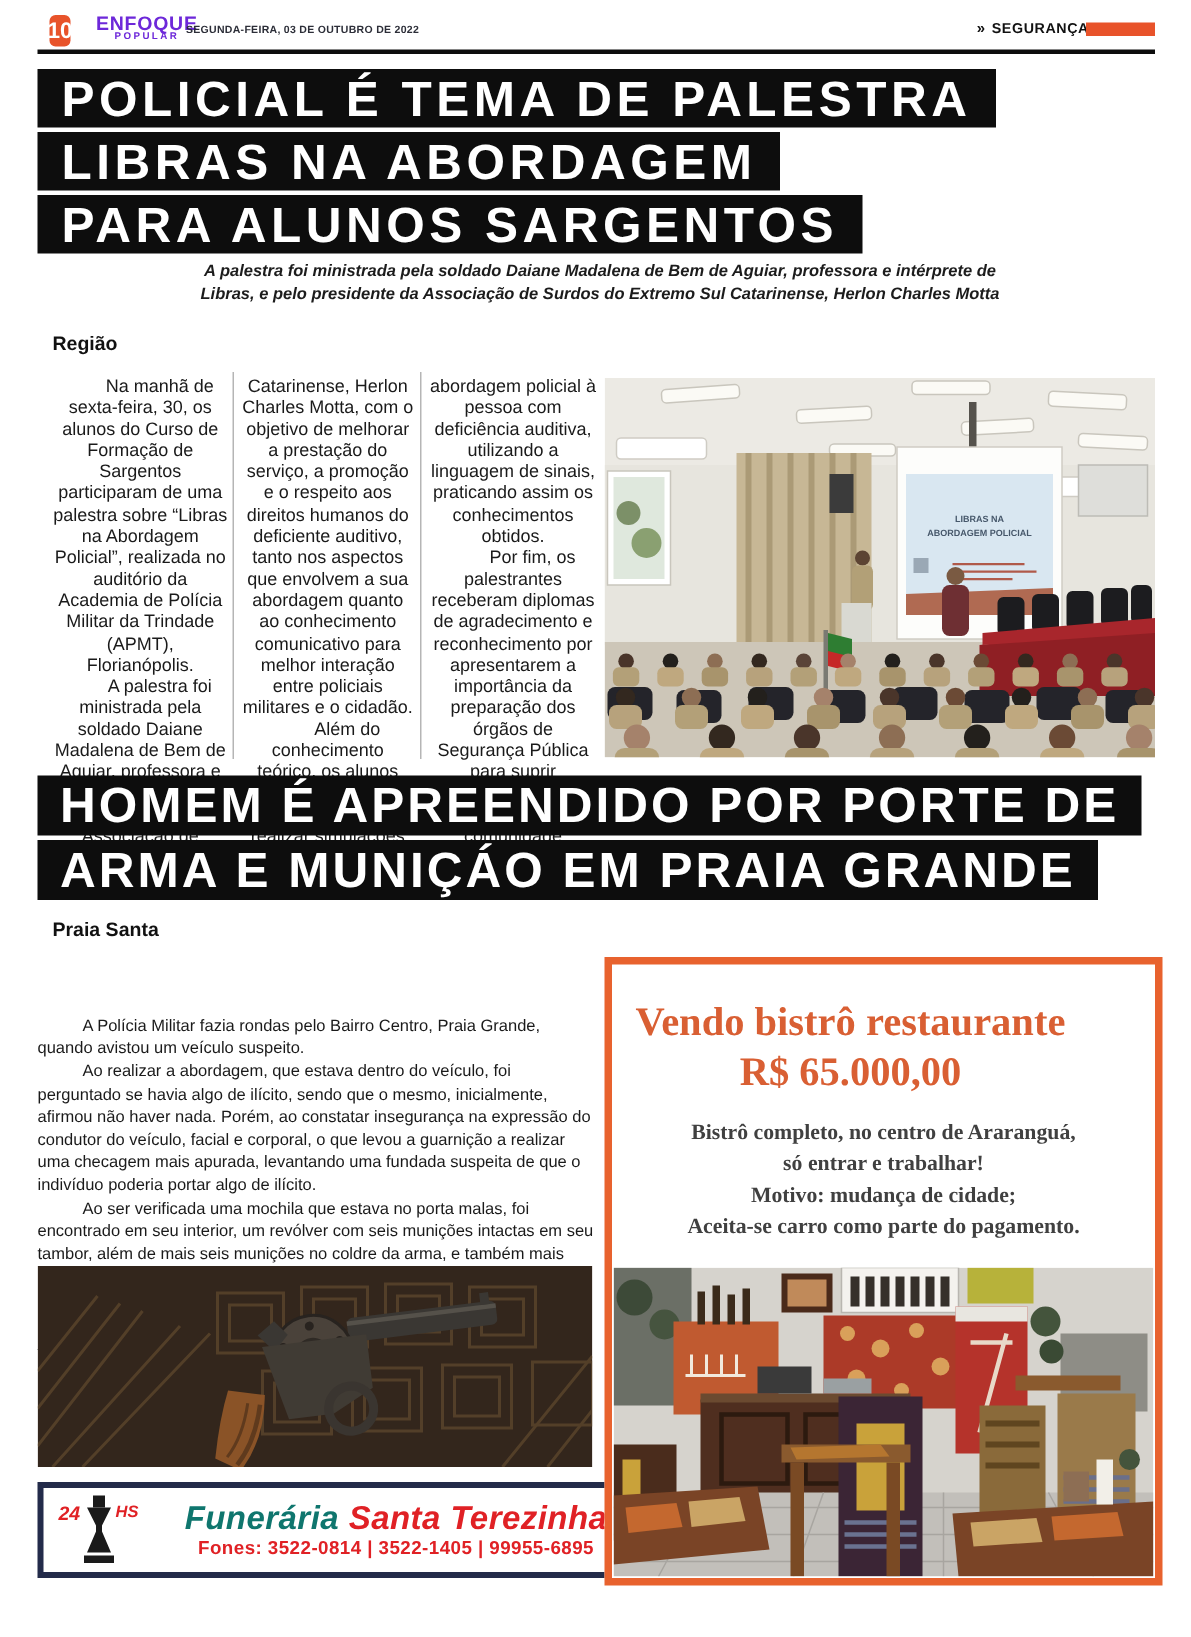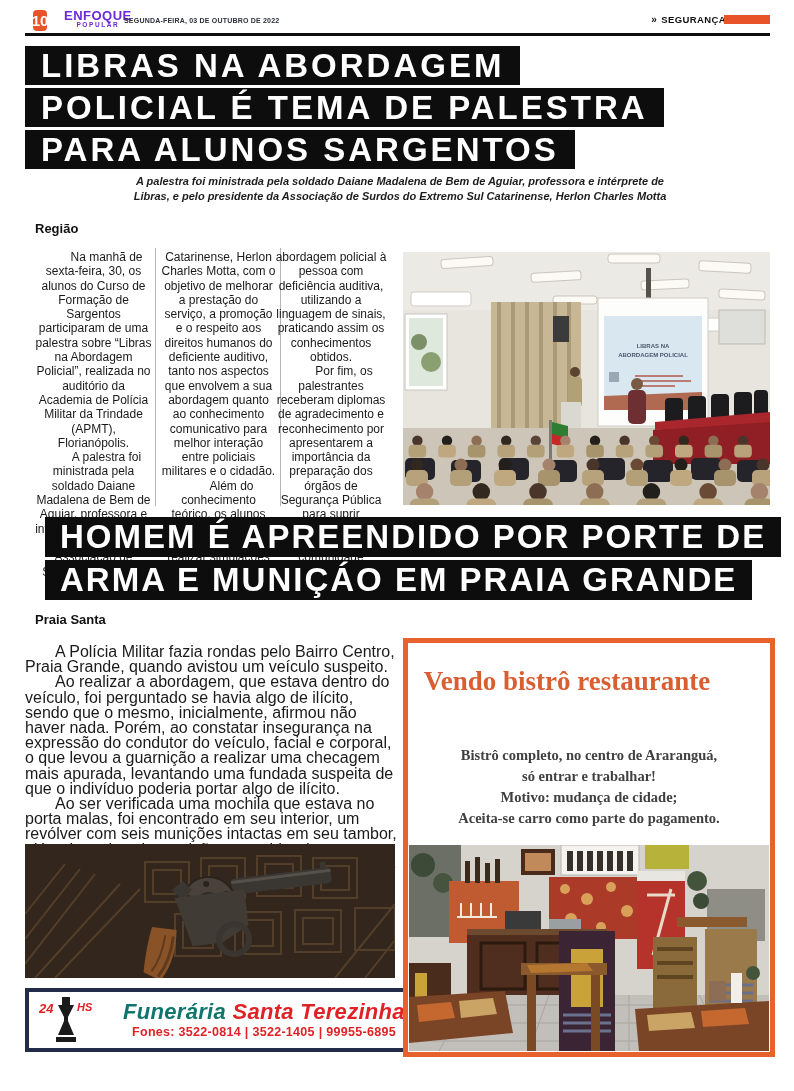--- a/index.html
+++ b/index.html
@@ -29,21 +29,21 @@
         font-size:11px;line-height:15px;color:#1c1c1c;}
   .kicker{font-size:13px;font-weight:bold;color:#111;}
 
   
   .col{top:250px;font-size:12px;line-height:14.3px;text-align:center;}
   .col p{margin:0;}
   .indent{text-indent:26px;}
   .vrule{top:248px;width:1px;height:258px;background:#b5b5b5;}
 
   
-  .body2{left:25px;top:644px;width:372px;font-size:16px;line-height:15.2px;}
+  .body2{left:25px;top:677px;width:372px;font-size:11px;line-height:15.2px;}
   .body2 p{margin:0;}
   .body2 .indent{text-indent:30px;}
 
   
   .adbox{left:403px;top:638px;width:372px;height:419px;border:5px solid #e8622e;background:#fff;box-sizing:border-box;}
   .adtitle{left:403px;top:665px;width:328px;text-align:center;font-family:"Liberation Serif",serif;
            font-weight:bold;font-size:27px;line-height:33px;color:#d95f33;}
   .adlines{left:403px;top:745px;width:372px;text-align:center;font-family:"Liberation Serif",serif;
            font-weight:bold;font-size:14.5px;line-height:21px;color:#404040;}
 
@@ -70,43 +70,43 @@
     <div class="b">POPULAR</div>
   </div>
   <div class="abs date">SEGUNDA-FEIRA, 03 DE OUTUBRO DE 2022</div>
   <div class="abs section">
     <span class="arr">»</span><span>SEGURANÇA</span>
   </div>
   <div class="abs secbar"></div>
   <div class="abs toprule"></div>
 
   <div class="abs hl hl1" style="top:46px;">
+    <div class="bar">POLICIAL É TEMA DE PALESTRA</div>
     <div class="bar">LIBRAS NA ABORDAGEM</div>
-    <div class="bar">POLICIAL É TEMA DE PALESTRA</div>
     <div class="bar">PARA ALUNOS SARGENTOS</div>
   </div>
 
   <div class="abs deck">
     <div>A palestra foi ministrada pela soldado Daiane Madalena de Bem de Aguiar, professora e intérprete de</div>
     <div>Libras, e pelo presidente da Associação de Surdos do Extremo Sul Catarinense, Herlon Charles Motta</div>
   </div>
 
   <div class="abs kicker" style="left:35px;top:221px;">Região</div>
 
   <div class="abs col" style="left:35px;width:117px;">
     <p class="indent">Na manhã de sexta-feira, 30, os alunos do Curso de Formação de Sargentos participaram de uma palestra sobre “Libras na Abordagem Policial”, realizada no auditório da Academia de Polícia Militar da Trindade (APMT), Florianópolis.</p>
     <p class="indent">A palestra foi ministrada pela soldado Daiane Madalena de Bem de Aguiar, professora e intérprete de Libras, e pelo presidente da Associação de Surdos do Extremo Sul</p>
   </div>
   <div class="abs vrule" style="left:155px;"></div>
   <div class="abs col" style="left:160px;width:117px;">
     <p>Catarinense, Herlon Charles Motta, com o objetivo de melhorar a prestação do serviço, a promoção e o respeito aos direitos humanos do deficiente auditivo, tanto nos aspectos que envolvem a sua abordagem quanto ao conhecimento comunicativo para melhor interação entre policiais militares e o cidadão.</p>
     <p class="indent">Além do conhecimento teórico, os alunos tiveram a oportunidade de realizar simulações de</p>
   </div>
   <div class="abs vrule" style="left:280px;"></div>
-  <div class="abs col" style="left:274px;width:114px;">
+  <div class="abs col" style="left:285px;width:114px;">
     <p>abordagem policial à pessoa com deficiência auditiva, utilizando a linguagem de sinais, praticando assim os conhecimentos obtidos.</p>
     <p class="indent">Por fim, os palestrantes receberam diplomas de agradecimento e reconhecimento por apresentarem a importância da preparação dos órgãos de Segurança Pública para suprir necessidades de atendimento à comunidade detentora de deficiência auditiva.</p>
   </div>
 
   <div class="abs photo" style="left:403px;top:252px;width:367px;height:253px;">
     <svg width="367" height="253" viewBox="0 0 367 253">
       <defs>
         <symbol id="pers" overflow="visible">
           <circle cx="0" cy="-9" r="6.5" fill="var(--h,#4a352a)"></circle>
           <rect x="-11" y="-4" width="22" height="16" rx="5" fill="var(--s,#b3a078)"></rect>
@@ -215,21 +215,21 @@
           <use href="#pers" x="58" style="--h:#33281f;--s:#bfa87f"></use>
         <use href="#pers" x="100" style="--h:#4a352a;--s:#a8946c"></use>
           <use href="#pers" x="142" style="--h:#8d6e54;--s:#b7a27c"></use>
         <use href="#pers" x="184" style="--h:#23201c;--s:#b3a078"></use>
           <use href="#pers" x="226" style="--h:#6b4a35;--s:#bfa87f"></use>
         <use href="#pers" x="264" style="--h:#a5826b;--s:#a8946c"></use>
       </g>
     </svg>
   </div>
 
-  <div class="abs hl hl2" style="top:517px;margin-left:20px;">
+  <div class="abs hl hl2" style="top:517px;">
     <div class="bar">HOMEM É APREENDIDO POR PORTE DE</div>
     <div class="bar">ARMA E MUNIÇÁO EM PRAIA GRANDE</div>
   </div>
 
   <div class="abs kicker" style="left:35px;top:612px;">Praia Santa</div>
 
   <div class="abs body2">
     <p class="indent">A Polícia Militar fazia rondas pelo Bairro Centro, Praia Grande, quando avistou um veículo suspeito.</p>
     <p class="indent">Ao realizar a abordagem, que estava dentro do veículo, foi perguntado se havia algo de ilícito, sendo que o mesmo, inicialmente, afirmou não haver nada. Porém, ao constatar insegurança na expressão do condutor do veículo, facial e corporal, o que levou a guarnição a realizar uma checagem mais apurada, levantando uma fundada suspeita de que o indivíduo poderia portar algo de ilícito.</p>
     <p class="indent">Ao ser verificada uma mochila que estava no porta malas, foi encontrado em seu interior, um revólver com seis munições intactas em seu tambor, além de mais seis munições no coldre da arma, e também mais uma sacola plástica com 20 munições não deflagradas, e uma cápsula/estojo de munição, todas calibre 38.</p>
@@ -295,20 +295,21 @@
         <span class="nb">Funerária</span>
         <span class="nr">Santa Terezinha</span>
       </div>
       <div class="funphones">Fones: 3522-0814 | 3522-1405 | 99955-6895</div>
     </div>
   </div>
 
   <div class="abs adbox"></div>
   <div class="abs adtitle">
     <div>Vendo bistrô restaurante</div>
+    <div>R$ 65.000,00</div>
   </div>
   <div class="abs adlines">
     <div>Bistrô completo, no centro de Araranguá,</div>
     <div>só entrar e trabalhar!</div>
     <div>Motivo: mudança de cidade;</div>
     <div>Aceita-se carro como parte do pagamento.</div>
   </div>
 
   <div class="abs photo" style="left:409px;top:845px;width:360px;height:206px;">
     <svg width="360" height="206" viewBox="0 0 360 206">

